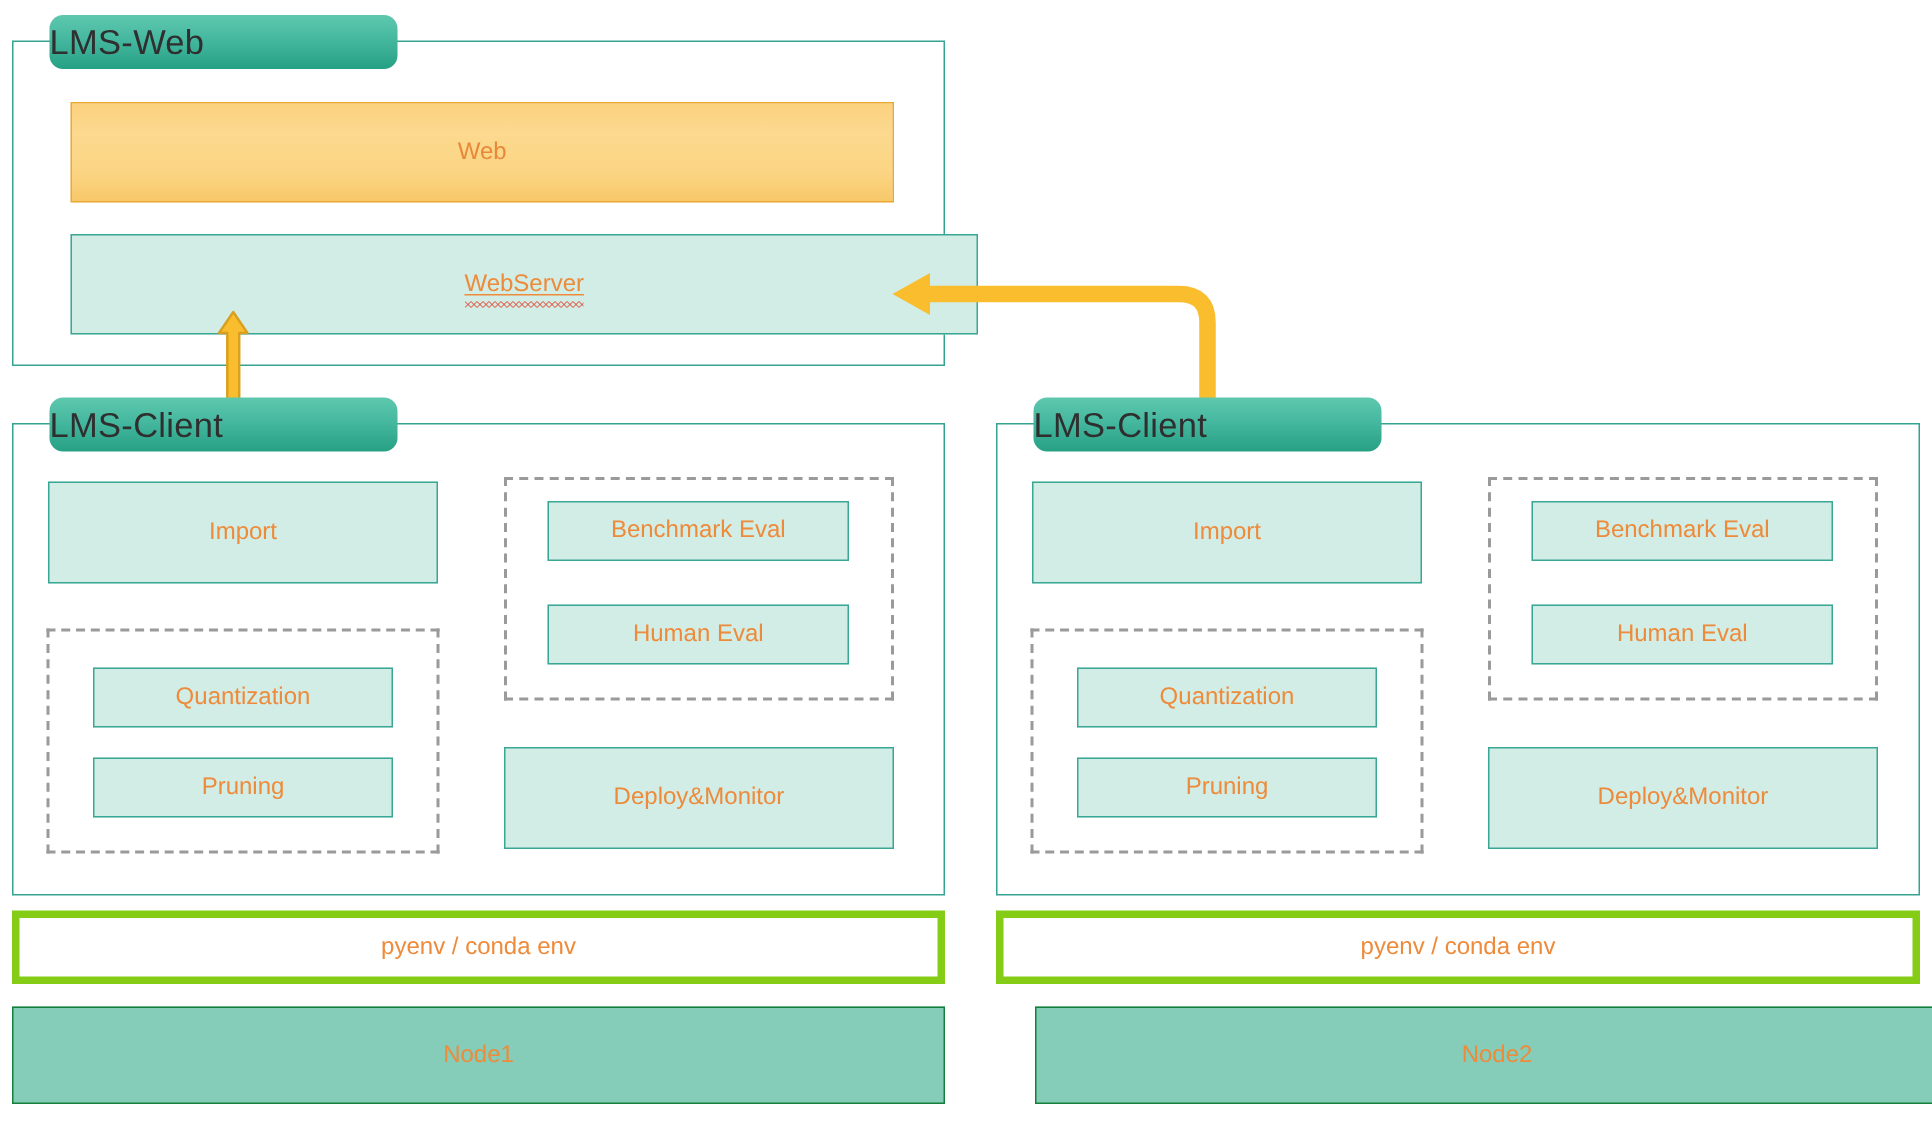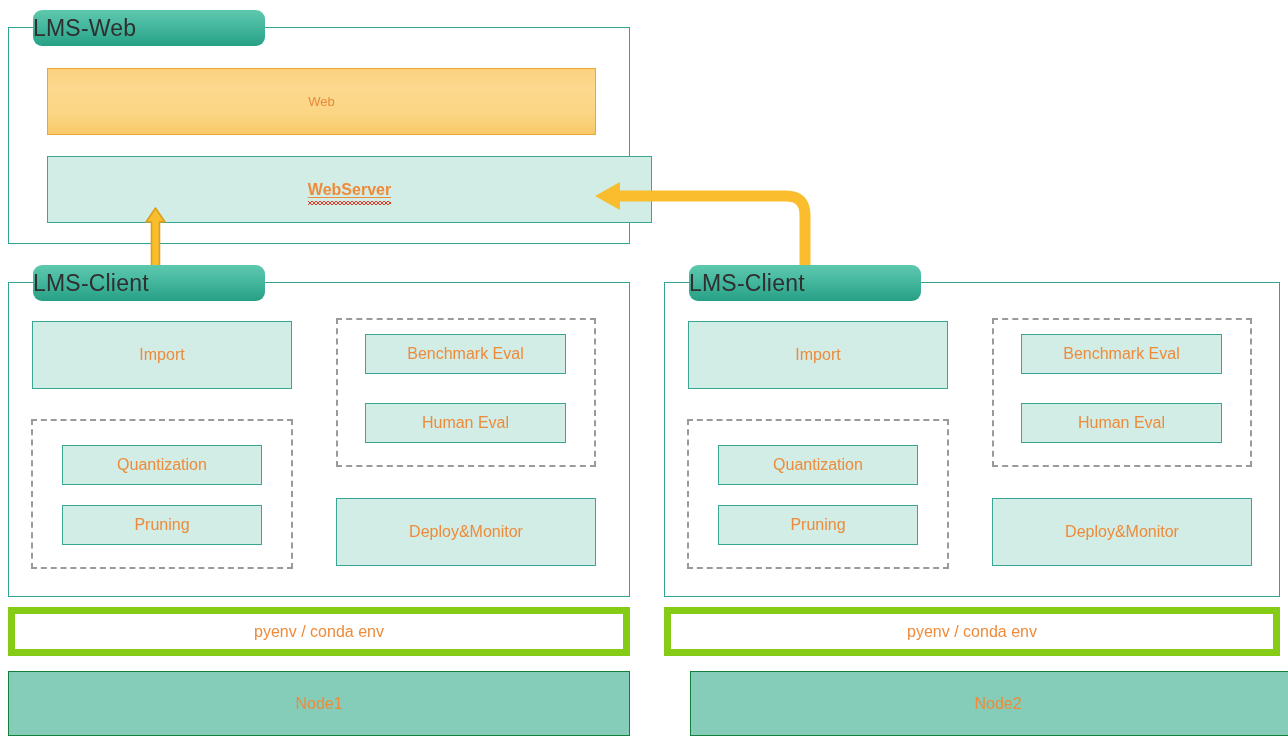--- a/index.html
+++ b/index.html
@@ -42,30 +42,30 @@
     justify-content:center;
     color:#ee8b3a;
     font-size:16px;
   }
   .box.mint{
     background:#d2ece6;
     border:1px solid #3aa794;
   }
   .box.white{
     background:#ffffff;
-    border:7px solid #84cc16;
+    border:5px solid #84cc16;
   }
   .box.node{
     background:#85ccb9;
     border:1px solid #15803d;
   }
   .box.web{
     background:linear-gradient(180deg,#fbd17e 0%,#fcd98f 30%,#fbd583 70%,#f8c86a 100%);
     border:1px solid #eaa92e;
-    font-size:13px;
+    font-size:16px;
     color:#e8883a;
   }
 
   
   .dashgroup{
     position:absolute;
     box-sizing:border-box;
     border:2px dashed #9a9a9a;
     background:transparent;
   }
@@ -102,21 +102,21 @@
 </div>
 
 <div class="tab" style="left:33px;top:10px;width:232px;height:36px;">
   <span>LMS-Web</span>
 </div>
 
 <div class="box web" style="left:47px;top:68px;width:549px;height:67px;">
   <span>Web</span>
 </div>
 
-<div class="box mint" style="left:47px;top:156px;width:605px;height:67px;font-weight:bold;">
+<div class="box mint" style="left:47px;top:156px;width:605px;height:67px;">
   <span class="wslabel">WebServer</span>
 </div>
 
 <svg class="connector" style="left:138px;top:205px;width:36px;height:75px;" viewBox="0 0 36 75">
   <path d="M 17.5 3 L 27 17 L 21.5 17 L 21.5 72 L 13.5 72 L 13.5 17 L 8 17 Z" fill="#f9bd2d" stroke="#d9a01f" stroke-width="1.6" stroke-linejoin="round"></path>
 </svg>
 
 <svg class="connector" style="left:585px;top:175px;width:240px;height:110px;" viewBox="0 0 240 110">
   <path d="M 220 105 L 220 40 Q 220 21 201 21 L 30 21" fill="none" stroke="#f9bd2d" stroke-width="11" stroke-linecap="butt"></path>
   <path d="M 10 21 L 35 7 L 35 35 Z" fill="#f9bd2d"></path>

